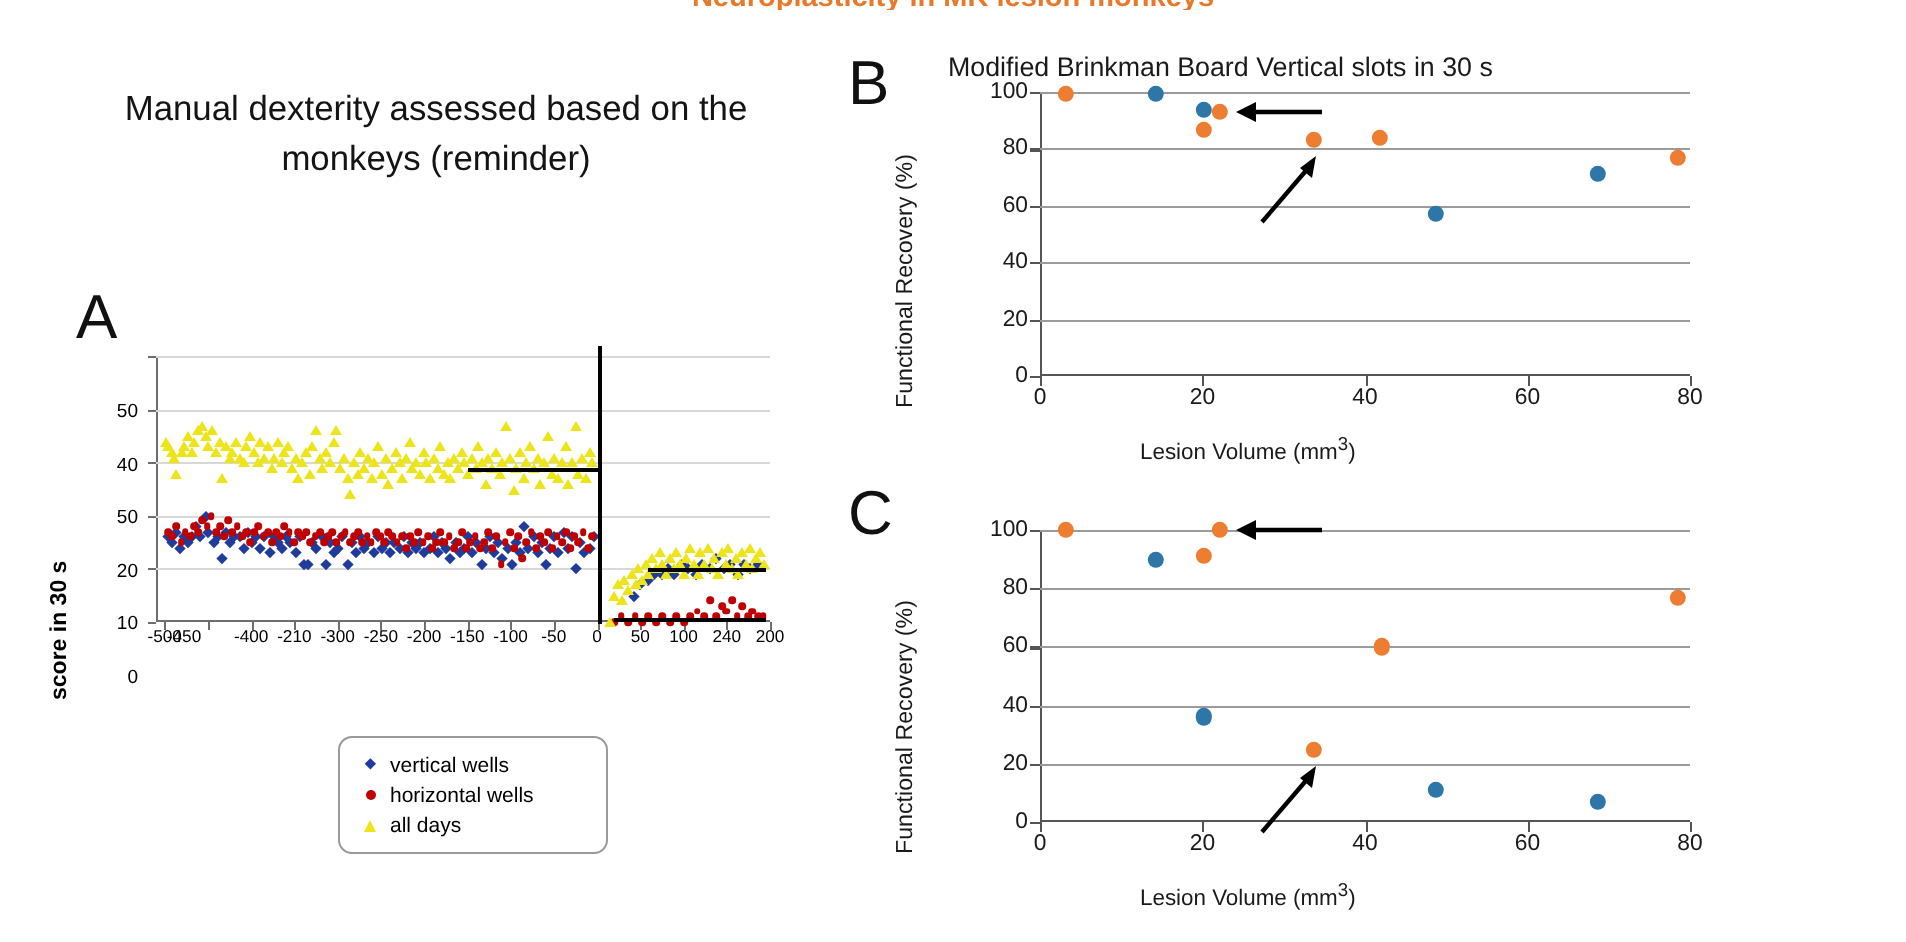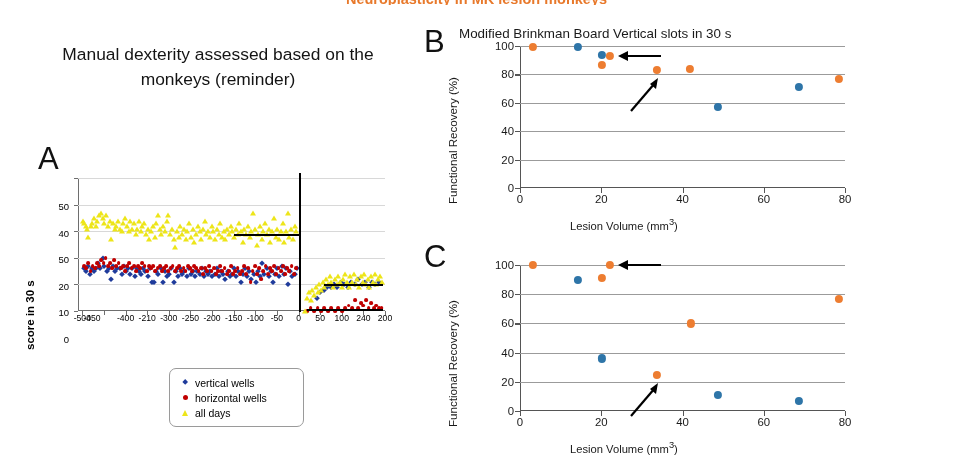--- a/index.html
+++ b/index.html
@@ -81,21 +81,21 @@
   .legend .mk{width:12px;display:flex;justify-content:center;align-items:center;margin-right:4px;}
   .mk-d{width:4.4px;height:4.4px;background:#1F3B9B;transform:rotate(45deg);}
   .mk-c{width:5px;height:5px;background:#C00000;border-radius:50%;}
   .mk-t{width:0;height:0;border-left:3.6px solid transparent;border-right:3.6px solid transparent;border-bottom:6px solid #EDE519;}
 
   
   .bc{position:absolute;width:500px;}
   #panel-b{left:452px;top:26px;height:212px;}
   #panel-c{left:452px;top:241px;height:228px;}
   .bc .bc-title{
-    position:absolute;left:7px;top:0;font-size:13.4px;color:#1a1a1a;white-space:nowrap;
+    position:absolute;left:22px;top:0;font-size:13.4px;color:#1a1a1a;white-space:nowrap;
   }
   .bc .bc-ylabel{
     position:absolute;left:-6px;font-size:11.6px;color:#1a1a1a;white-space:nowrap;
     transform:rotate(-90deg);transform-origin:0 0;
   }
   #panel-b .bc-ylabel{top:178px;}
   #panel-c .bc-ylabel{top:186px;}
   .bc .bc-xlabel{
     position:absolute;font-size:11.2px;color:#1a1a1a;white-space:nowrap;
   }

